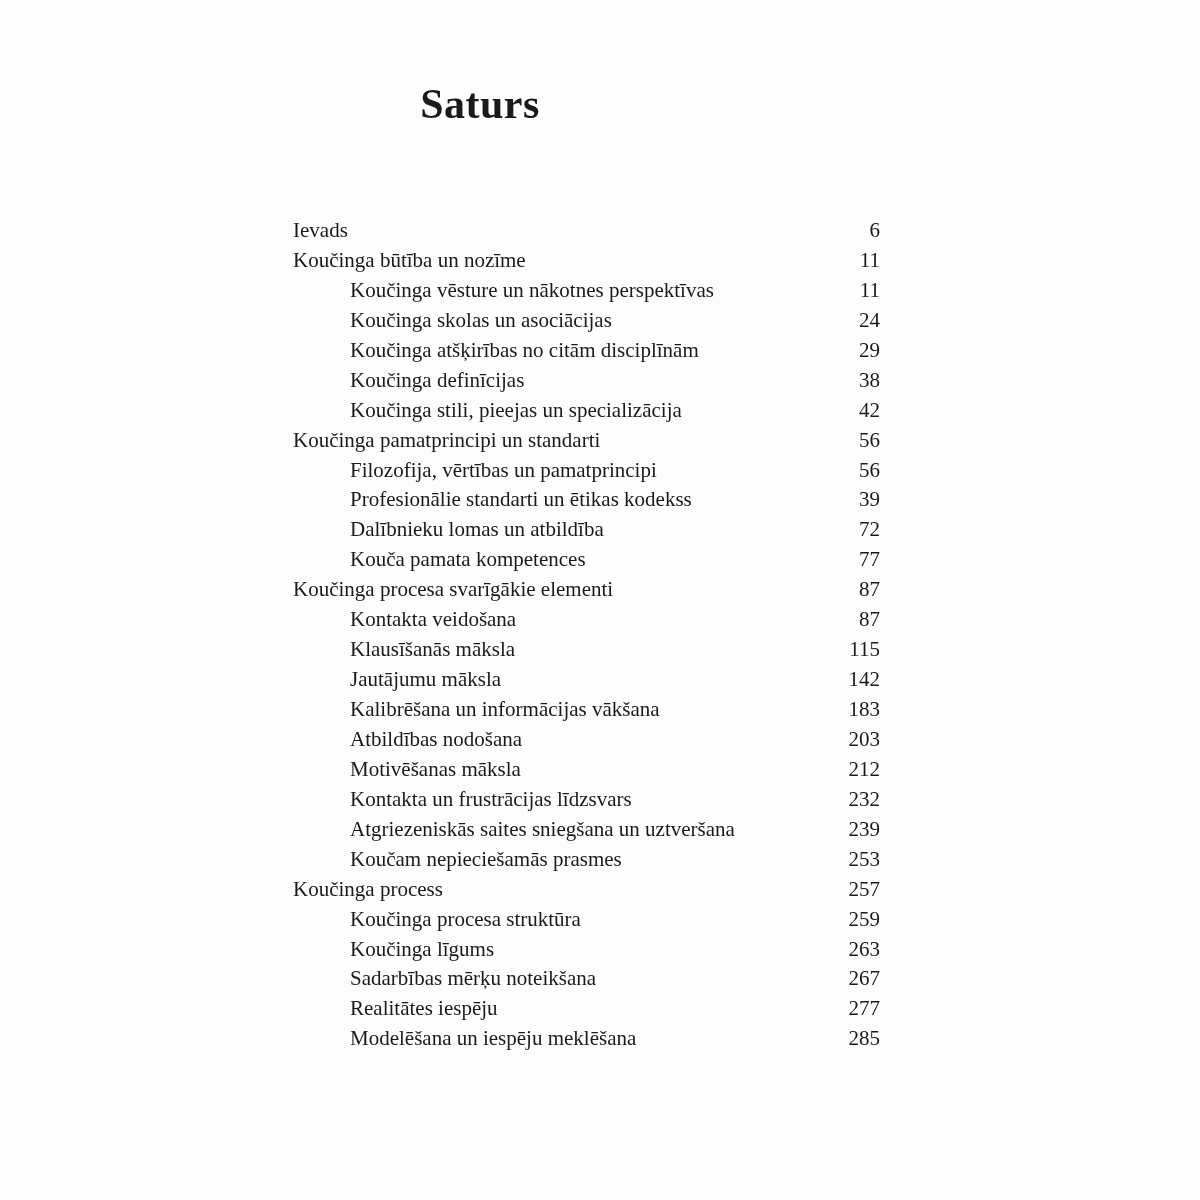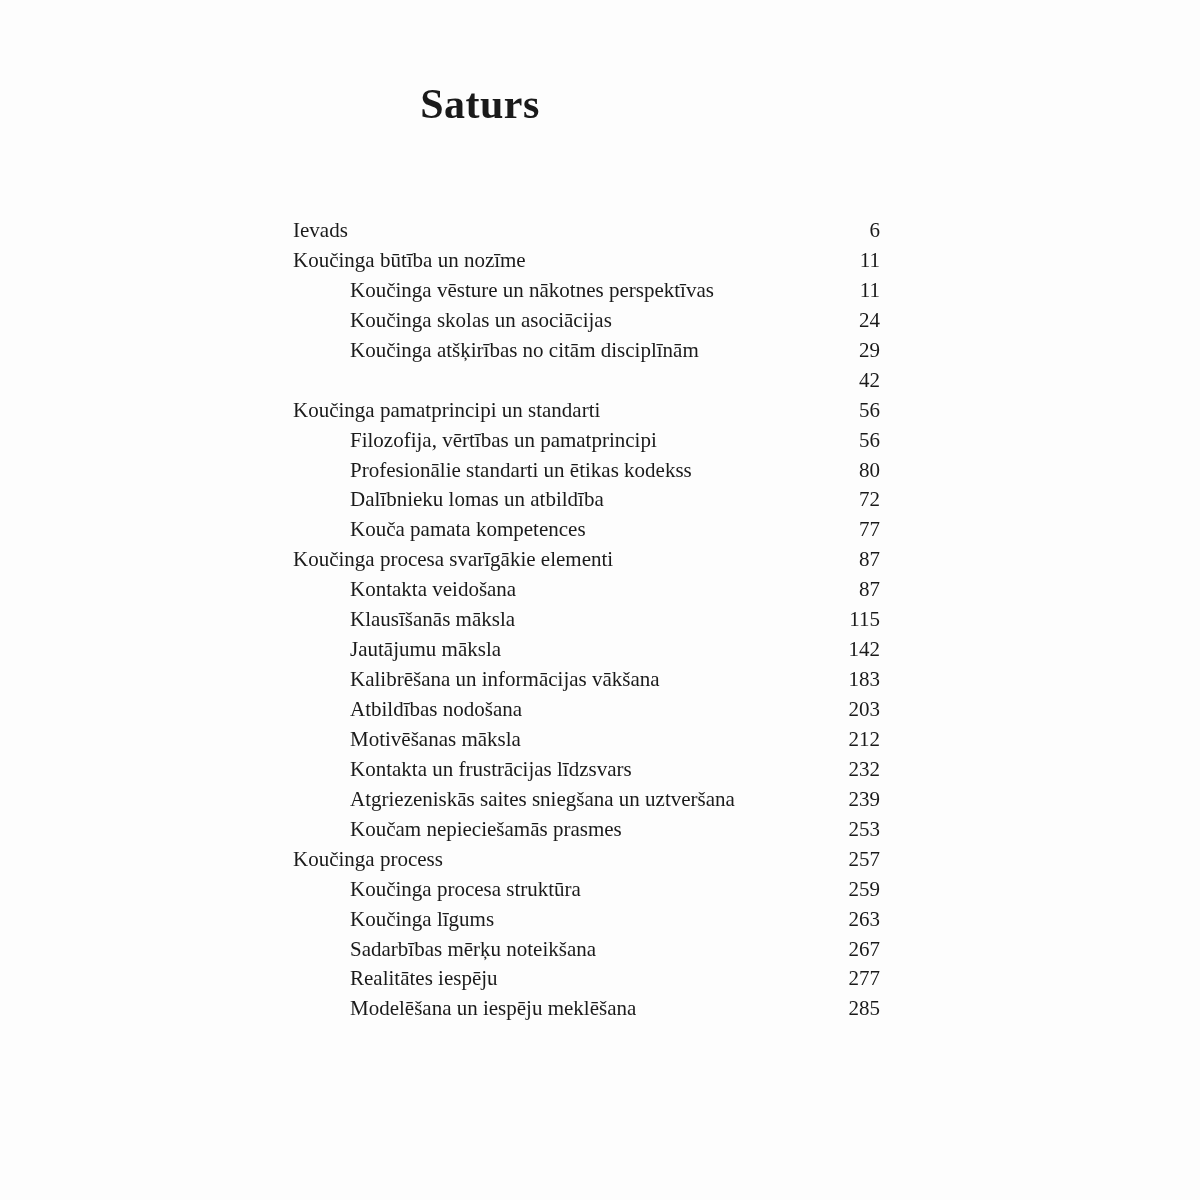--- a/index.html
+++ b/index.html
@@ -102,37 +102,43 @@
         <span class="label">Koučinga skolas un asociācijas</span>
         <span class="filler"></span>
         <span class="page-num">24</span>
       </div>
       <div class="toc-entry level-2">
         <span class="label">Koučinga atšķirības no citām disciplīnām</span>
         <span class="filler"></span>
         <span class="page-num">29</span>
       </div>
       <div class="toc-entry level-2">
+        <span class="label">Koučinga definīcijas</span>
+        <span class="filler"></span>
+        <span class="page-num">38</span>
+      </div>
+      <div class="toc-entry level-2">
+        <span class="label">Koučinga stili, pieejas un specializācija</span>
         <span class="filler"></span>
         <span class="page-num">42</span>
       </div>
       <div class="toc-entry level-1">
         <span class="label">Koučinga pamatprincipi un standarti</span>
         <span class="filler"></span>
         <span class="page-num">56</span>
       </div>
       <div class="toc-entry level-2">
         <span class="label">Filozofija, vērtības un pamatprincipi</span>
         <span class="filler"></span>
         <span class="page-num">56</span>
       </div>
       <div class="toc-entry level-2">
         <span class="label">Profesionālie standarti un ētikas kodekss</span>
         <span class="filler"></span>
-        <span class="page-num">80</span>
+        <span class="page-num">39</span>
       </div>
       <div class="toc-entry level-2">
         <span class="label">Dalībnieku lomas un atbildība</span>
         <span class="filler"></span>
         <span class="page-num">72</span>
       </div>
       <div class="toc-entry level-2">
         <span class="label">Kouča pamata kompetences</span>
         <span class="filler"></span>
         <span class="page-num">77</span>

